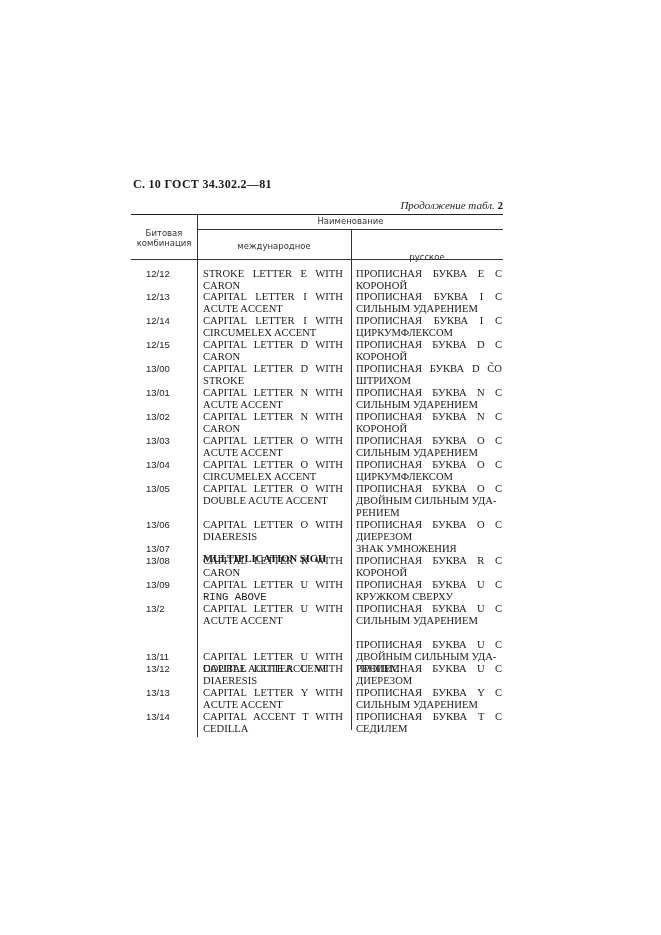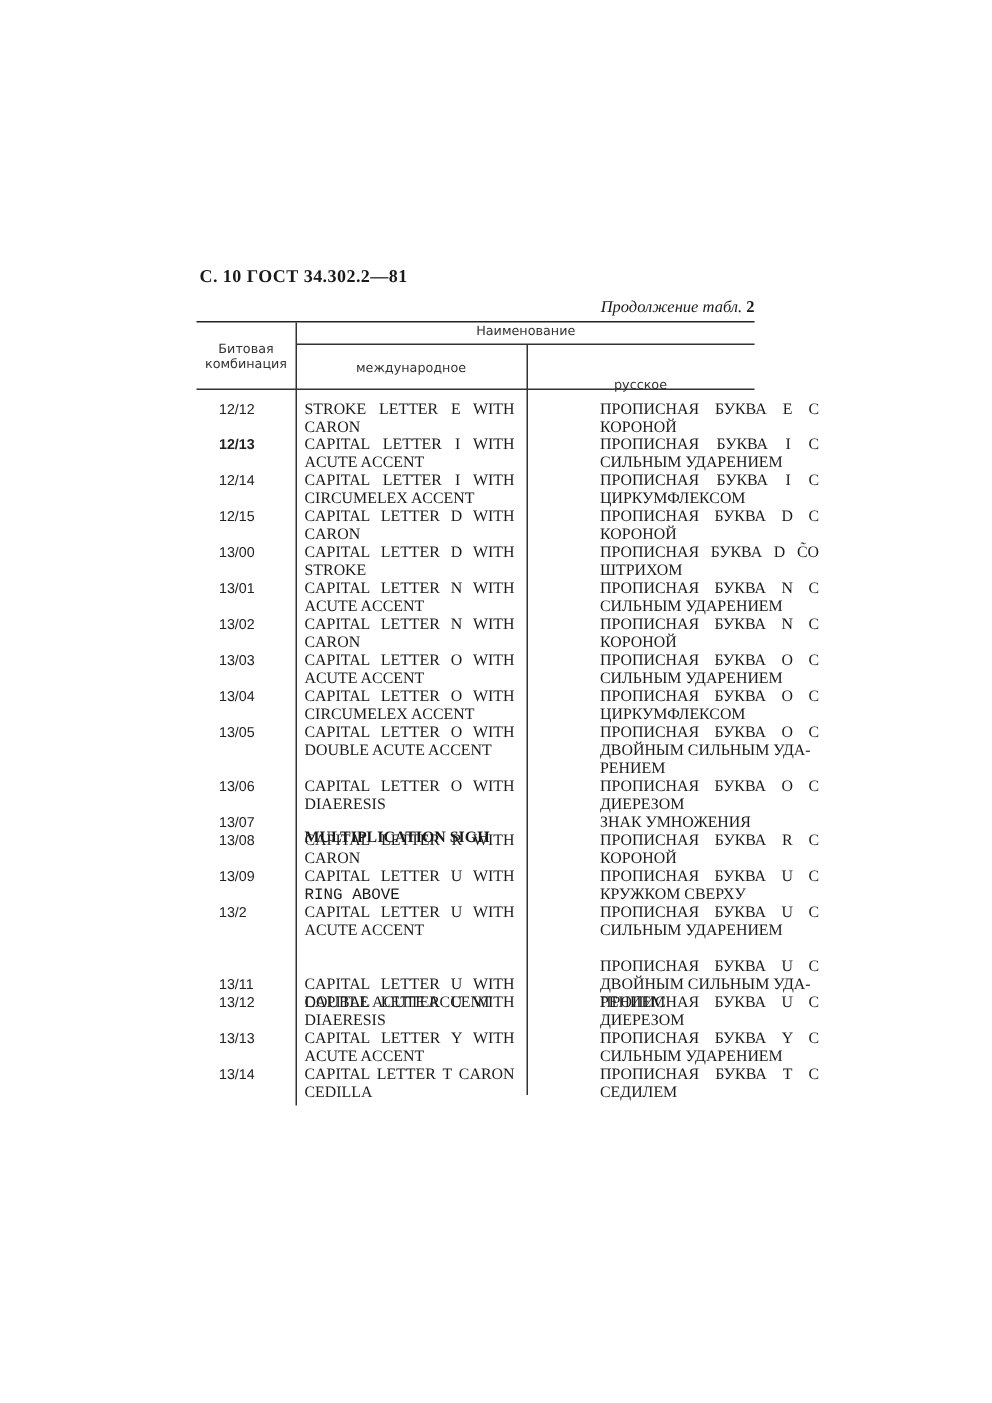--- a/index.html
+++ b/index.html
@@ -8,21 +8,21 @@
   .header { position:absolute; left:133px; top:177px; font-size:12px; font-weight:bold; letter-spacing:0.3px; }
   .cont { position:absolute; right:158px; top:199px; font-size:11px; font-style:italic; }
   .cont b { font-style:normal; font-weight:bold; }
   .rule-top { position:absolute; left:131px; width:372px; top:214px; border-top:1.5px solid #222; }
   .hdr-cell { position:absolute; font-size:8.5px; font-family:"DejaVu Sans", sans-serif; text-align:center; color:#333; }
   .vline { position:absolute; border-left:1px solid #333; }
   .hline { position:absolute; border-top:1px solid #333; }
   .row { position:absolute; left:0; width:661px; font-size:10.6px; line-height:12.2px; }
   .code { position:absolute; left:146px; font-family:"Liberation Sans", sans-serif; font-size:9.5px; color:#222; }
   .intl { position:absolute; left:203px; width:140px; text-align:justify; }
-  .rus { position:absolute; left:356px; width:146px; text-align:justify;margin-left:44px; }
+  .rus { position:absolute; left:356px; width:146px; text-align:justify; }
   .just { text-align-last:justify; display:block; }
 </style>
 </head>
 <body>
 
 <div class="header">С. 10 ГОСТ 34.302.2—81</div>
 <div class="cont">
   <span>Продолжение табл.</span>
   <b>2</b>
 </div>
@@ -48,21 +48,21 @@
       <div class="intl" style="top: 0px;">
         <span class="just">STROKE LETTER E WITH</span>
         <span style="display: block;">CARON</span>
       </div>
       <div class="rus" style="top: 0px;">
         <span class="just">ПРОПИСНАЯ БУКВА E C</span>
         <span style="display: block;">КОРОНОЙ</span>
       </div>
     </div>
     <div class="row" style="top: 291px;">
-      <div class="code" style="top: 0px; font-weight: bold;">12/13</div>
+      <div class="code" style="top: 0px;">12/13</div>
       <div class="intl" style="top: 0px;">
         <span class="just">CAPITAL LETTER I WITH</span>
         <span style="display: block;">ACUTE ACCENT</span>
       </div>
       <div class="rus" style="top: 0px;">
         <span class="just">ПРОПИСНАЯ БУКВА I C</span>
         <span style="display: block;">СИЛЬНЫМ УДАРЕНИЕМ</span>
       </div>
     </div>
     <div class="row" style="top: 315px;">
@@ -237,21 +237,21 @@
         <span style="display: block;">ACUTE ACCENT</span>
       </div>
       <div class="rus" style="top: 0px;">
         <span class="just">ПРОПИСНАЯ БУКВА Y C</span>
         <span style="display: block;">СИЛЬНЫМ УДАРЕНИЕМ</span>
       </div>
     </div>
     <div class="row" style="top: 711px;">
       <div class="code" style="top: 0px;">13/14</div>
       <div class="intl" style="top: 0px;">
-        <span class="just">CAPITAL LETTER T CARON</span>
+        <span class="just">CAPITAL ACCENT T WITH</span>
         <span style="display: block;">CEDILLA</span>
       </div>
       <div class="rus" style="top: 0px;">
         <span class="just">ПРОПИСНАЯ БУКВА T C</span>
         <span style="display: block;">СЕДИЛЕМ</span>
       </div>
     </div>
   </div>
 
 </body></html>

